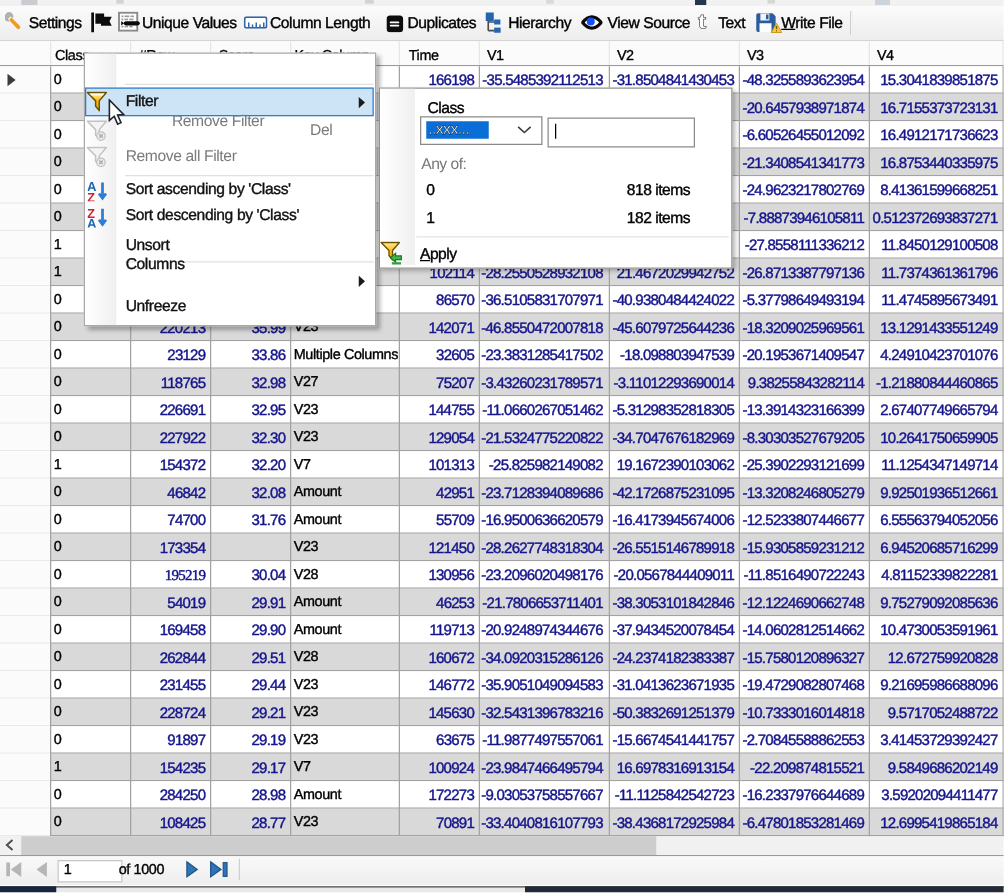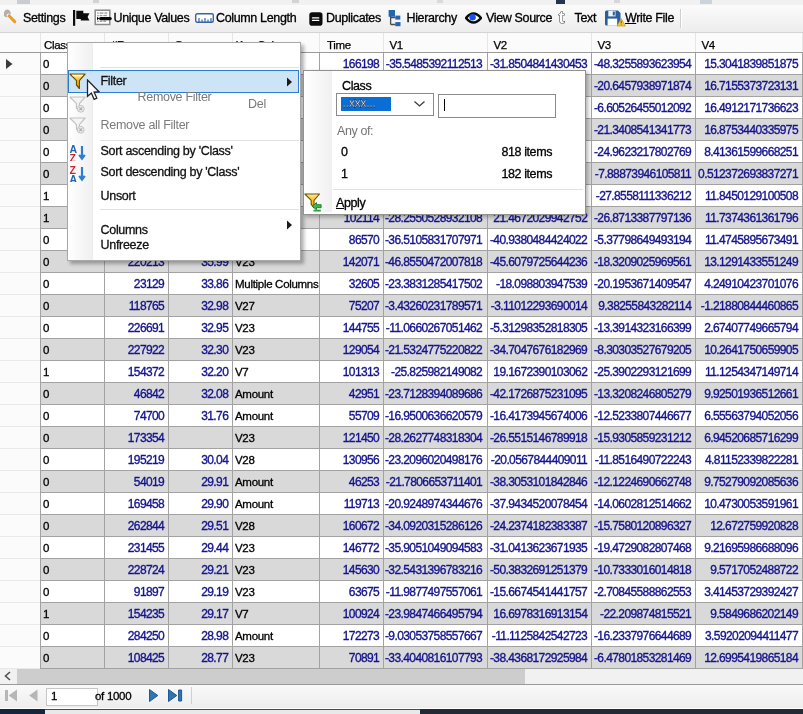--- a/index.html
+++ b/index.html
@@ -192,21 +192,21 @@
 <div class="n" style="position:absolute;right:574.8px;top:430.5px;height:14px;line-height:14px;margin-top:24px;">31.42</div>
 <div class="b" style="position:absolute;left:235px;top:430.5px;height:14px;line-height:14px;">V23</div>
 <div class="n" style="position:absolute;right:423.8px;top:430.5px;height:14px;line-height:14px;">121450</div>
 <div class="n" style="position:absolute;right:320.8px;top:430.5px;height:14px;line-height:14px;">-28.2627748318304</div>
 <div class="n" style="position:absolute;right:215.79999999999995px;top:430.5px;height:14px;line-height:14px;">-26.5515146789918</div>
 <div class="n" style="position:absolute;right:111.79999999999995px;top:430.5px;height:14px;line-height:14px;">-15.9305859231212</div>
 <div class="n" style="position:absolute;right:5px;top:430.5px;height:14px;line-height:14px;">6.94520685716299</div>
 <div style="position:absolute;left:39.5px;top:448.5px;width:763.5px;height:21px;background:#ffffff;border-bottom:1px solid #a2a2a2;"></div>
 <div style="position:absolute;left:0;top:448.5px;width:39.5px;height:21px;background:#fbfbfb;border-bottom:1px solid #e9e9e9;"></div>
 <div class="b" style="position:absolute;left:43px;top:452.5px;height:14px;line-height:14px;">0</div>
-<div class="n" style="position:absolute;right:638.8px;top:452.5px;height:14px;line-height:14px;">195219</div>
+<div class="n" style="position:absolute;right:638.8px;top:452.5px;height:14px;line-height:14px;font-family:Liberation Serif, serif;">195219</div>
 <div class="n" style="position:absolute;right:574.8px;top:452.5px;height:14px;line-height:14px;">30.04</div>
 <div class="b" style="position:absolute;left:235px;top:452.5px;height:14px;line-height:14px;">V28</div>
 <div class="n" style="position:absolute;right:423.8px;top:452.5px;height:14px;line-height:14px;">130956</div>
 <div class="n" style="position:absolute;right:320.8px;top:452.5px;height:14px;line-height:14px;">-23.2096020498176</div>
 <div class="n" style="position:absolute;right:215.79999999999995px;top:452.5px;height:14px;line-height:14px;">-20.0567844409011</div>
 <div class="n" style="position:absolute;right:111.79999999999995px;top:452.5px;height:14px;line-height:14px;">-11.8516490722243</div>
 <div class="n" style="position:absolute;right:5px;top:452.5px;height:14px;line-height:14px;">4.81152339822281</div>
 <div style="position:absolute;left:39.5px;top:470.5px;width:763.5px;height:21px;background:#d9d9d9;border-bottom:1px solid #a2a2a2;"></div>
 <div style="position:absolute;left:0;top:470.5px;width:39.5px;height:21px;background:#fbfbfb;border-bottom:1px solid #e9e9e9;"></div>
 <div class="b" style="position:absolute;left:43px;top:474.5px;height:14px;line-height:14px;">0</div>
@@ -482,20 +482,20 @@
 <text x="-0.5" y="16.5" font-family="Liberation Sans" font-size="10.5" font-weight="bold" fill="#cc2233">Z</text>
 <path d="M12,1 v11.5 M9.2,9.8 l2.8,3.8 l2.8,-3.8" fill="none" stroke="#2d7dd2" stroke-width="2.2"></path>
     </svg>
 <svg style="position:absolute;z-index:12;left:70px;top:165.5px" width="16" height="16" viewBox="0 0 16 16">
 <text x="-0.5" y="8" font-family="Liberation Sans" font-size="10.5" font-weight="bold" fill="#cc2233">Z</text>
 <text x="-0.5" y="16.5" font-family="Liberation Sans" font-size="10.5" font-weight="bold" fill="#1c64b0">A</text>
 <path d="M12,1 v11.5 M9.2,9.8 l2.8,3.8 l2.8,-3.8" fill="none" stroke="#2d7dd2" stroke-width="2.2"></path>
     </svg>
 <div class="m" style="position:absolute;z-index:11;left:100.5px;top:188.9px;height:15px;line-height:15px;">Unsort</div>
 <div style="position:absolute;z-index:11;left:100px;top:209px;width:199px;height:1px;background:#e0e0e0;"></div>
-<div class="m" style="position:absolute;z-index:11;left:100.5px;top:223px;height:15px;line-height:15px;">Columns</div>
+<div class="m" style="position:absolute;z-index:11;left:100.5px;top:204px;height:15px;line-height:15px;">Columns</div>
 <svg style="position:absolute;z-index:12;left:286px;top:220px" width="7" height="10" viewBox="0 0 7 10">
       <path d="M1,0.5 L6,5 L1,9.5 Z" fill="#1a1a1a"></path>
     </svg>
 <div class="m" style="position:absolute;z-index:11;left:100.5px;top:238.1px;height:15px;line-height:15px;">Unfreeze</div>
 <svg style="position:absolute;z-index:30;left:85.5px;top:79px" width="14" height="22" viewBox="0 0 14 22">
 <path d="M1.5,1 L1.5,17.3 L5.4,14 L8.1,20.3 L10.8,19.1 L8.1,13 L13,12.7 Z" fill="#fff" stroke="#24242e" stroke-width="1.3" stroke-linejoin="miter"></path>
     </svg>
 </div>
 </body></html>

